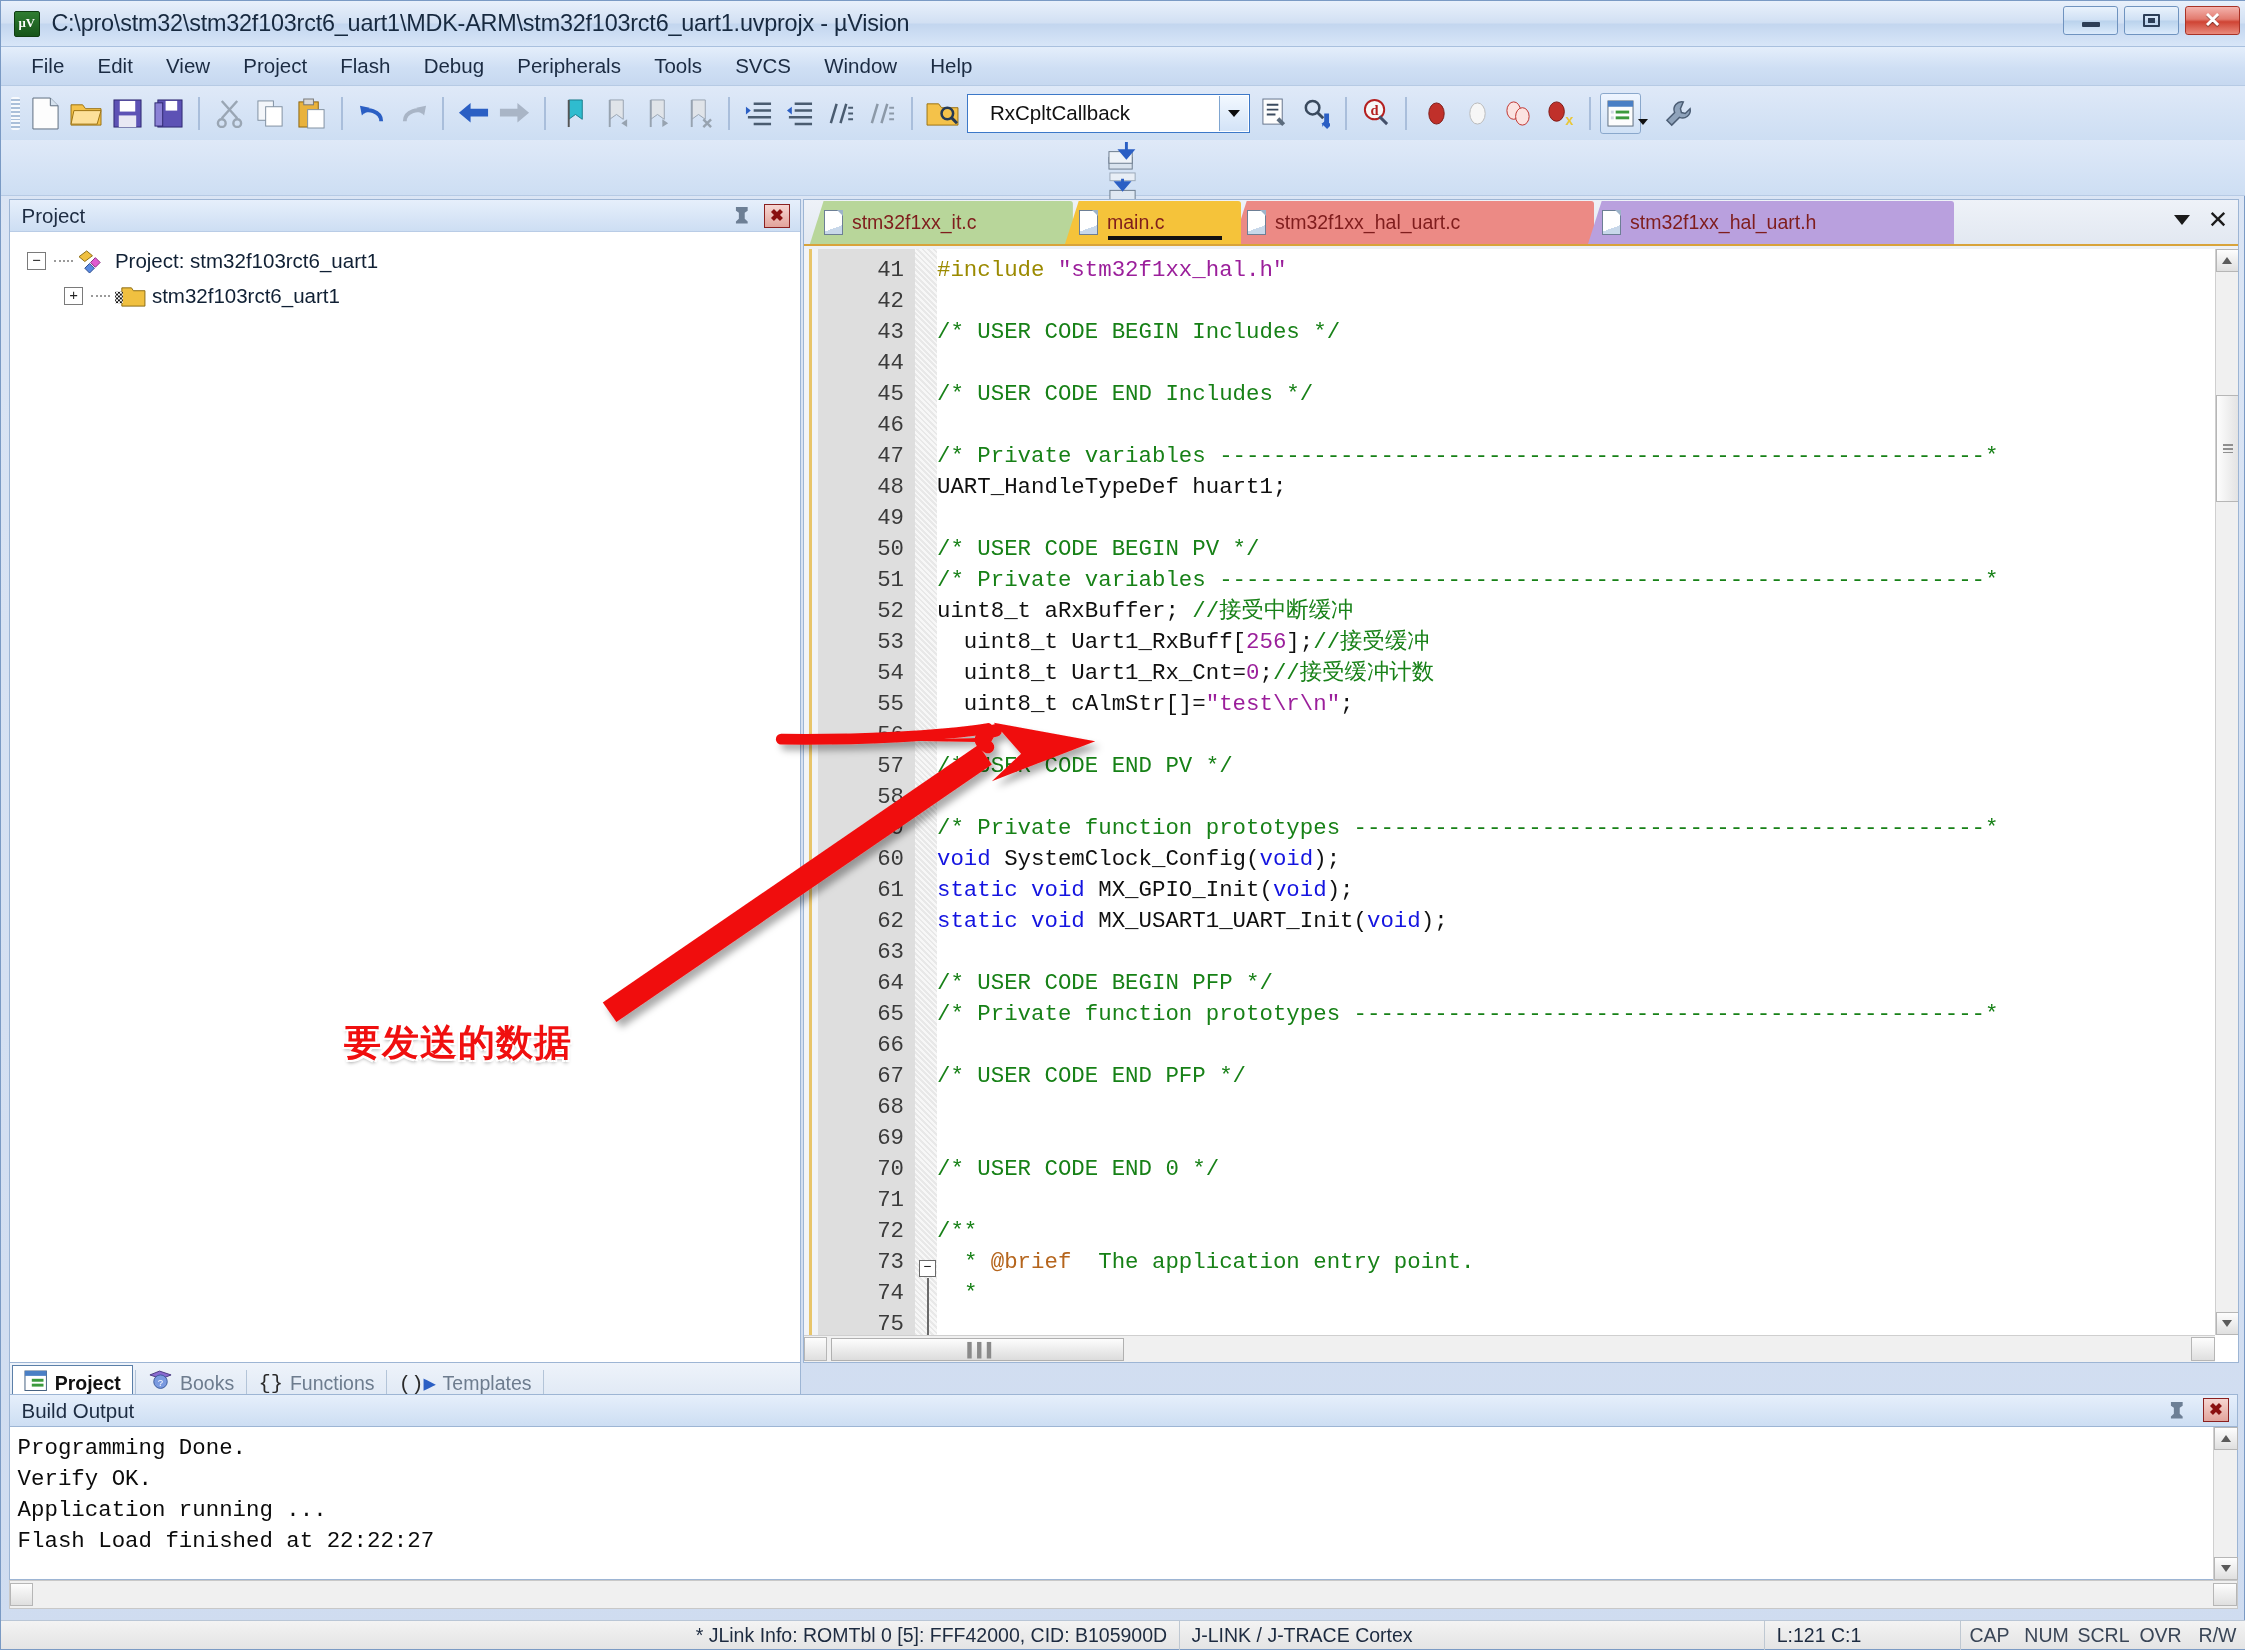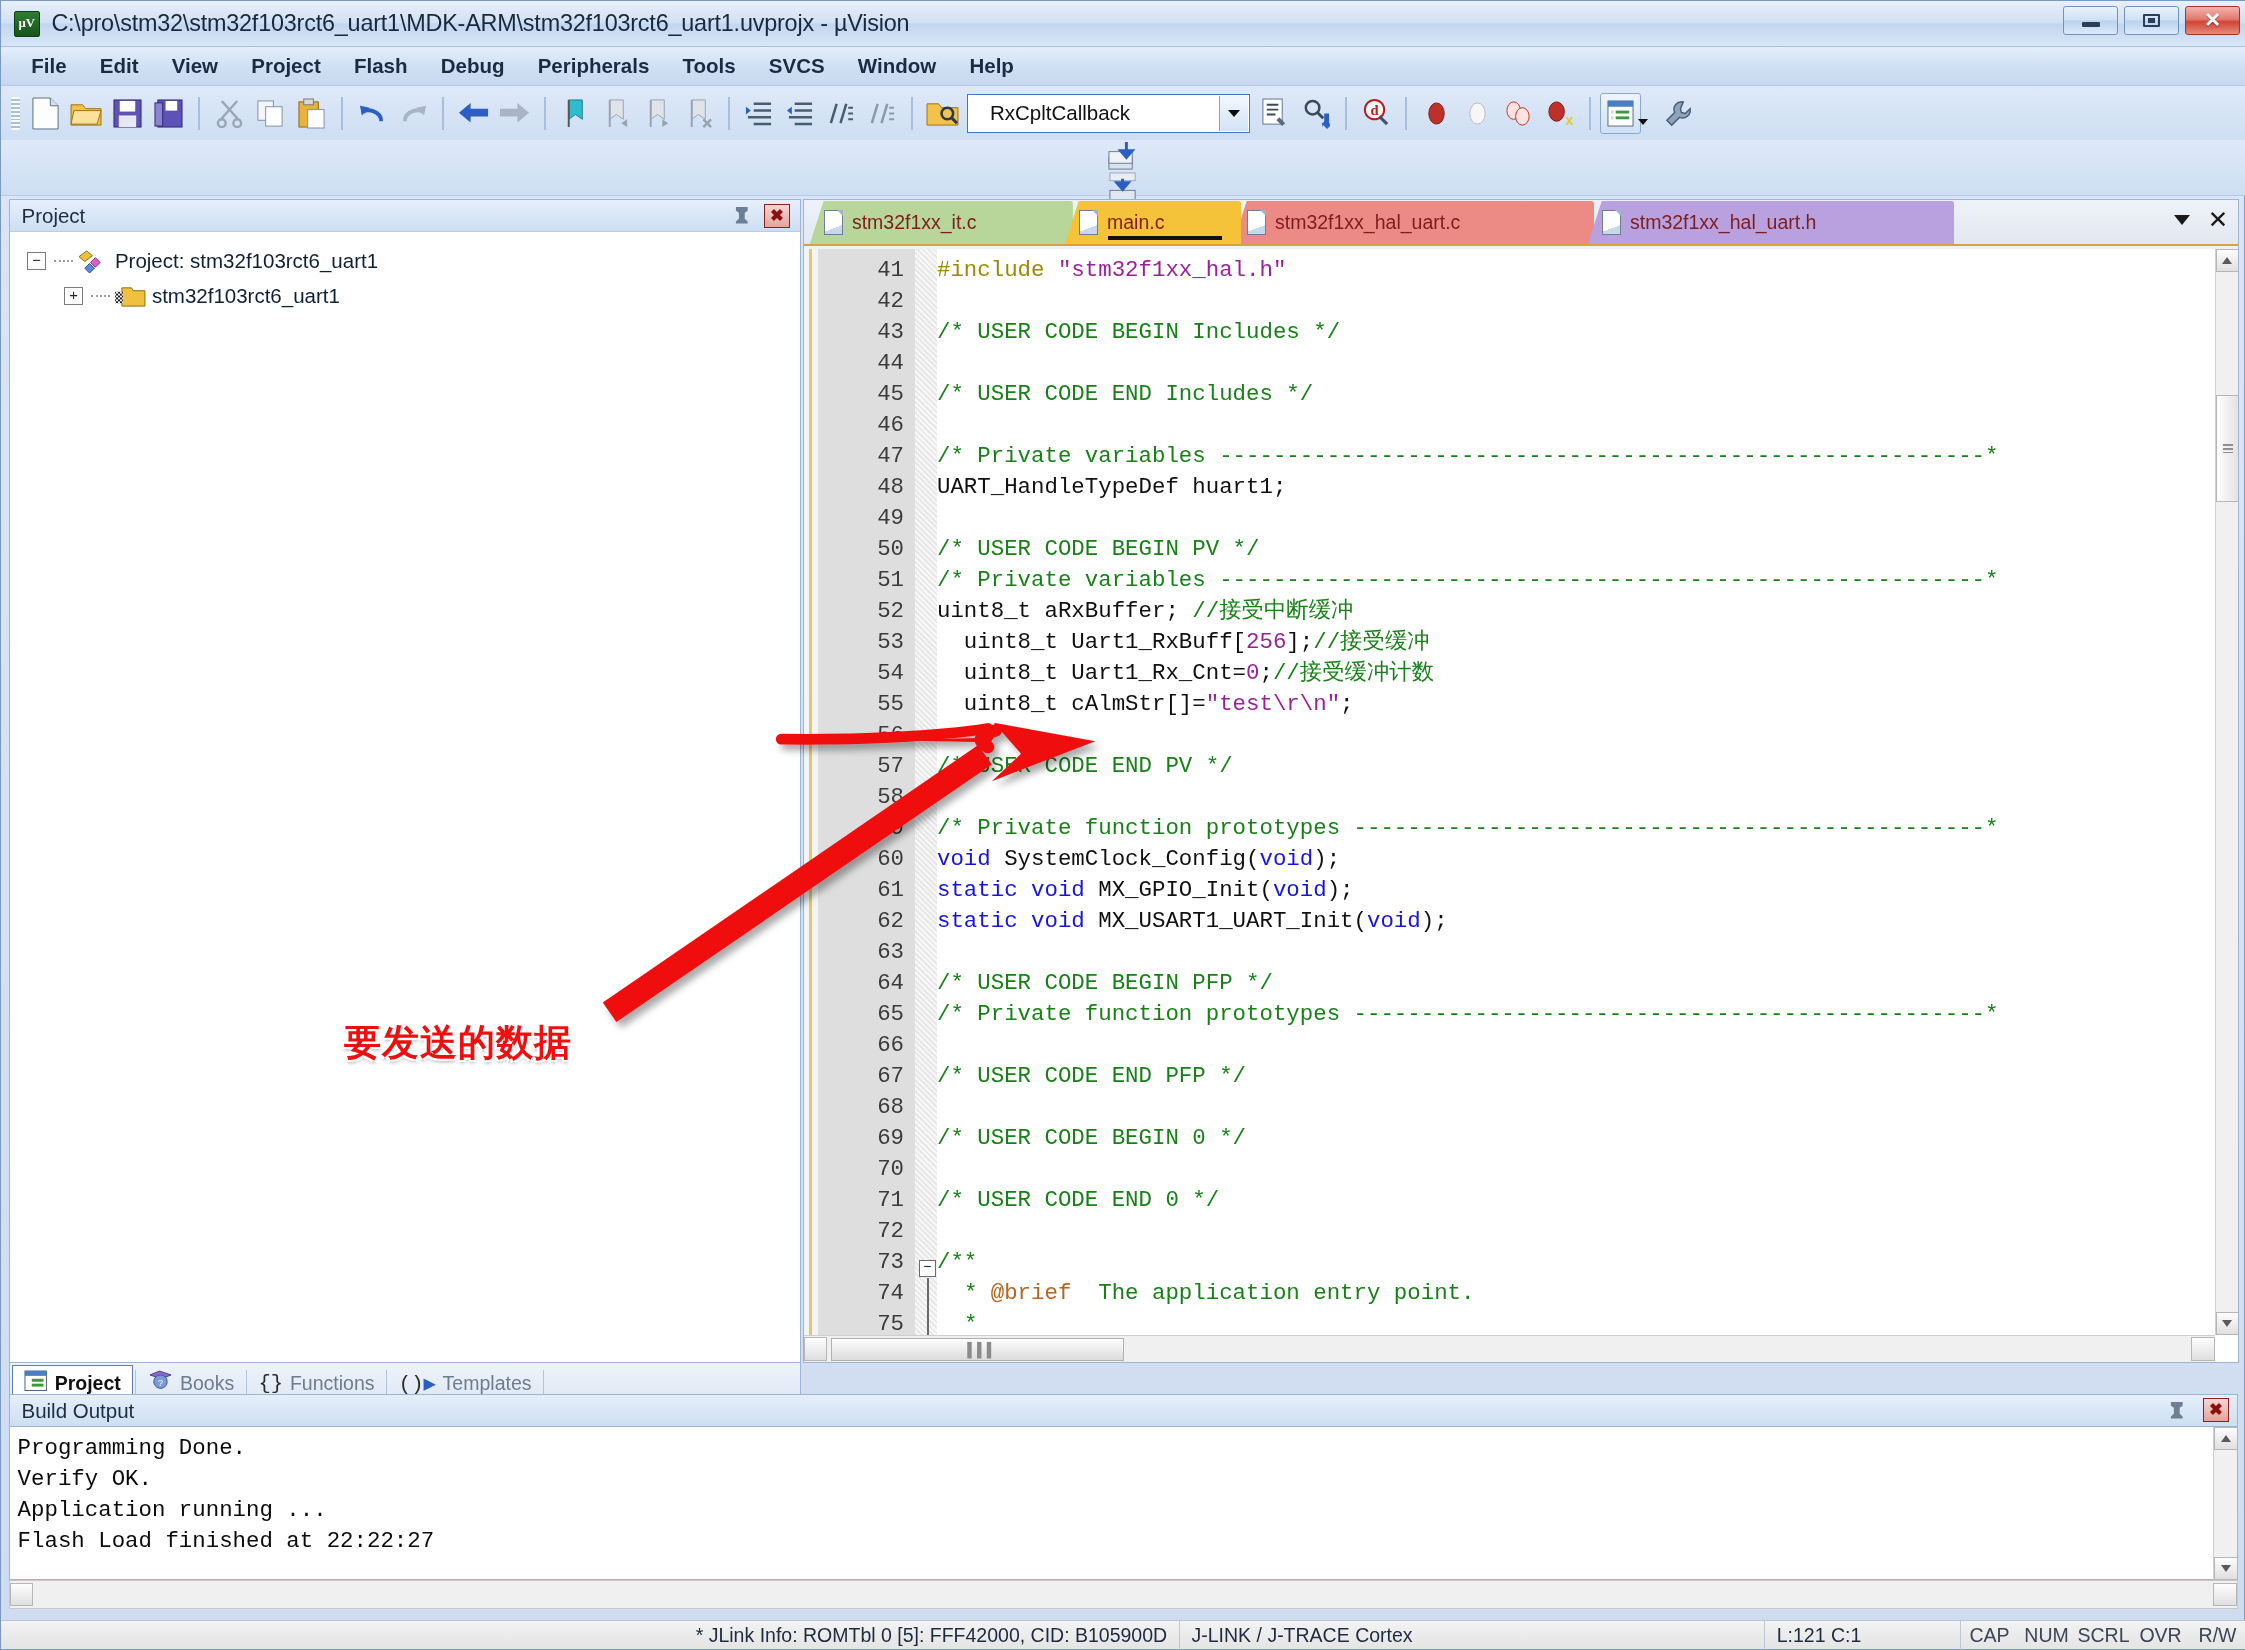--- a/index.html
+++ b/index.html
@@ -51,21 +51,20 @@
   .glyph-restore { width: 16.6px; height: 13.7px; border: 2px solid #2c3e57; border-radius: 1px; position:relative;}
   .glyph-restore::after{content:'';position:absolute;left:2.9px;top:2.9px;width:6.8px;height:4.9px;background:#2c3e57;}
   .glyph-close { color:#fff; font-size: 20.5px; font-weight: bold; line-height: 1; text-shadow: 0 1px 1px rgba(0,0,0,.45);}
 
   
   #menubar {
     position:absolute; left:0; top:46px; width:2245px; height:39px;
     background: linear-gradient(180deg,#e4eefb 0%,#cfdff4 55%,#c6d8f0 100%);
     display:flex; align-items:center; padding-left: 13.7px;
     border-bottom:1px solid #b6cae4;
-    font-weight:bold;
   }
   .menu-item {
     font-size: 20.5px; color:#1b2b42; padding: 3.9px 16.6px; white-space:nowrap; cursor:default;
   }
 
   
   .toolbar {
     position:absolute; left:0; width:2245px;
     background: linear-gradient(180deg,#dfe9f8 0%,#cddef3 100%);
     display:flex; align-items:center;
@@ -819,21 +818,20 @@
           <div class="cl"><span class="c-com">/* Private function prototypes -----------------------------------------------*</span></div>
           <div class="cl"><span class="c-kw">void</span> SystemClock_Config(<span class="c-kw">void</span>);</div>
           <div class="cl"><span class="c-kw">static</span> <span class="c-kw">void</span> MX_GPIO_Init(<span class="c-kw">void</span>);</div>
           <div class="cl"><span class="c-kw">static</span> <span class="c-kw">void</span> MX_USART1_UART_Init(<span class="c-kw">void</span>);</div>
           <div class="cl">&nbsp;</div>
           <div class="cl"><span class="c-com">/* USER CODE BEGIN PFP */</span></div>
           <div class="cl"><span class="c-com">/* Private function prototypes -----------------------------------------------*</span></div>
           <div class="cl">&nbsp;</div>
           <div class="cl"><span class="c-com">/* USER CODE END PFP */</span></div>
           <div class="cl">&nbsp;</div>
-          <div class="cl"><span class="c-com">/* USER CODE BEGIN 0 */</span></div>
           <div class="cl">&nbsp;</div>
           <div class="cl"><span class="c-com">/* USER CODE END 0 */</span></div>
           <div class="cl">&nbsp;</div>
           <div class="cl"><span class="c-com">/**</span></div>
           <div class="cl">  <span class="c-com">* </span><span class="c-dox">@brief</span><span class="c-com">  The application entry point.</span></div>
           <div class="cl">  <span class="c-com">*</span></div>
         </div>
 
       <div id="vscroll">
         <div class="sb-arrow">

